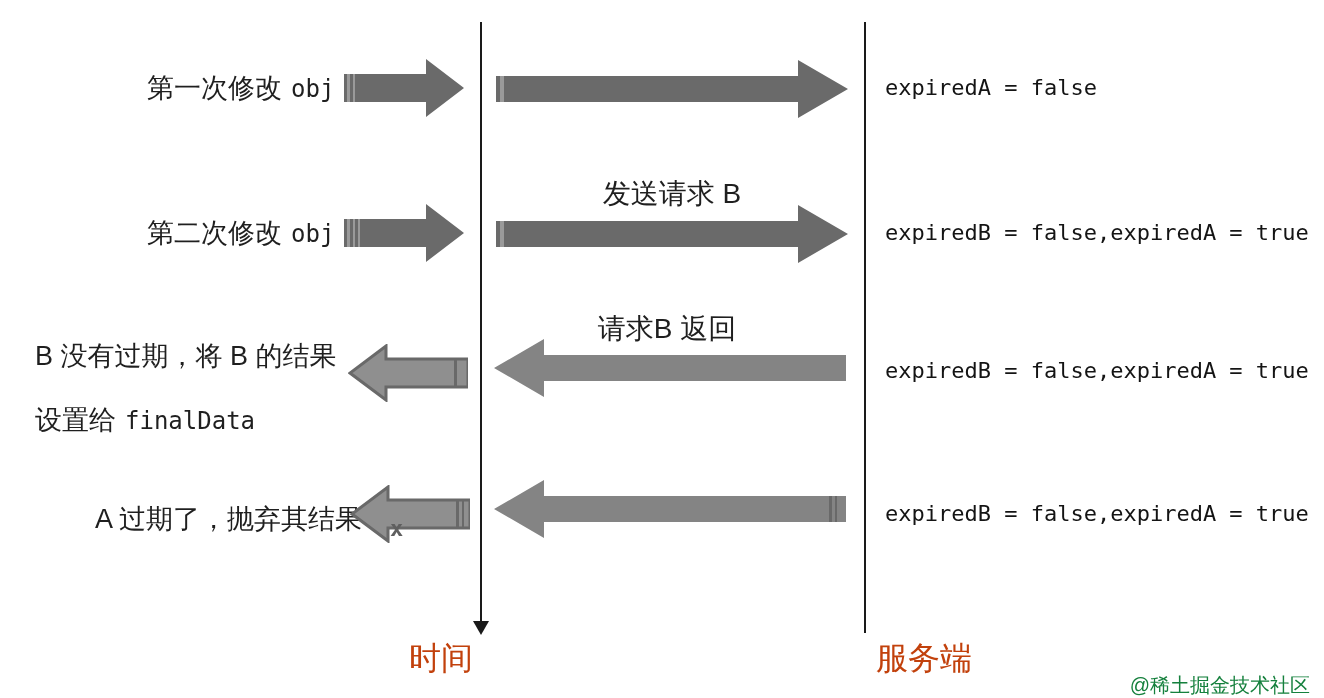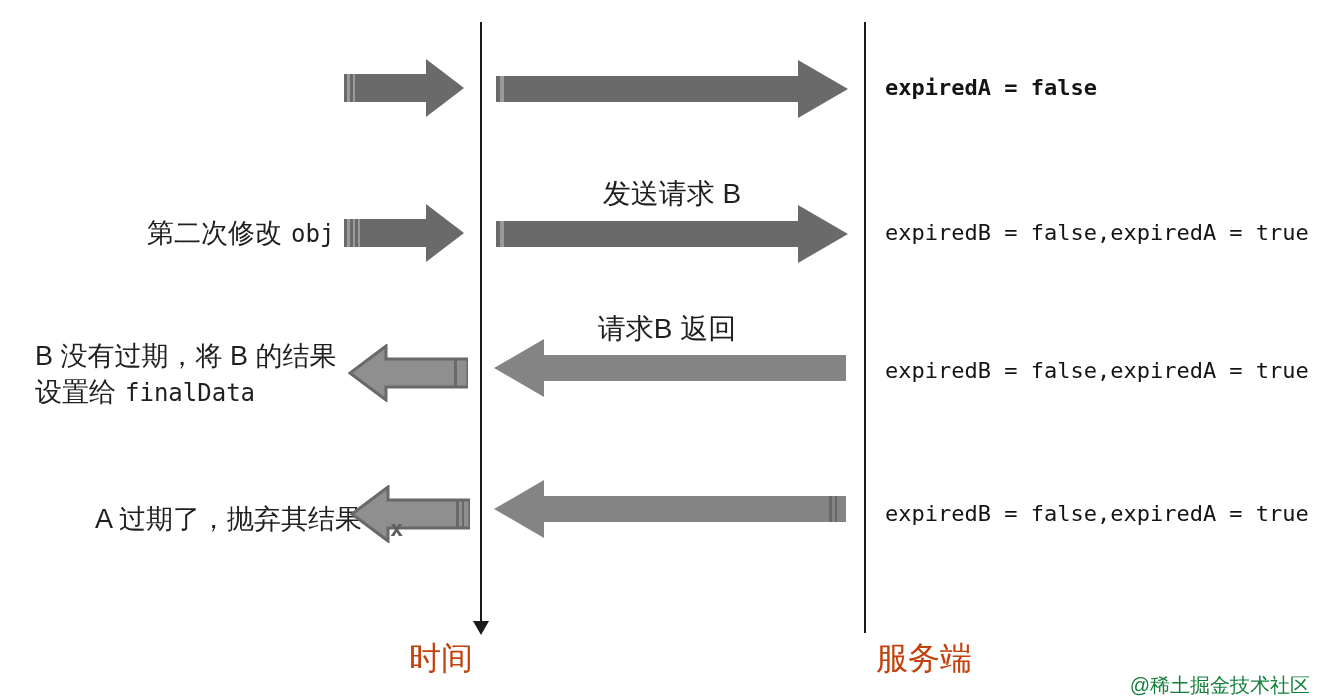--- a/index.html
+++ b/index.html
@@ -28,50 +28,53 @@
 <body>
 
 <div class="canvas">
 
   <div class="vline" style="left:480px;top:22px;height:600px;"></div>
   <div class="time-arrowhead" style="left:473px;top:621px;"></div>
   <div class="vline" style="left:864px;top:22px;height:611px;"></div>
   <div class="abs cn-small" style="left:409px;top:644px;">时间</div>
   <div class="abs cn-small" style="left:876px;top:644px;">服务端</div>
 
+  <div class="abs cn" style="left:147px;top:74px;">
+    <span>第一次修改</span><span class="code-inline">obj</span>
+  </div>
   <svg class="abs" style="left:344px;top:59px;" width="120" height="58" viewBox="0 0 120 58">
     <polygon points="0,15 82,15 82,0 120,29 82,58 82,43 0,43" fill="#6a6a6a"></polygon>
     <rect x="3" y="15" width="3" height="28" fill="#9a9a9a"></rect>
     <rect x="9" y="15" width="2" height="28" fill="#9a9a9a"></rect>
   </svg>
   <svg class="abs" style="left:496px;top:60px;" width="352" height="58" viewBox="0 0 352 58">
     <polygon points="0,16 302,16 302,0 352,29 302,58 302,42 0,42" fill="#6a6a6a"></polygon>
     <rect x="4" y="16" width="4" height="26" fill="#9a9a9a"></rect>
   </svg>
-  <div class="abs code" style="left:885px;top:74px;font-weight:bold;">expiredA = false</div>
+  <div class="abs code" style="left:885px;top:74px;">expiredA = false</div>
 
   <div class="abs cn" style="left:147px;top:219px;">
     <span>第二次修改</span><span class="code-inline">obj</span>
   </div>
   <svg class="abs" style="left:344px;top:204px;" width="120" height="58" viewBox="0 0 120 58">
     <polygon points="0,15 82,15 82,0 120,29 82,58 82,43 0,43" fill="#6a6a6a"></polygon>
     <rect x="3" y="15" width="3" height="28" fill="#9a9a9a"></rect>
     <rect x="9" y="15" width="2" height="28" fill="#9a9a9a"></rect>
     <rect x="14" y="15" width="2" height="28" fill="#9a9a9a"></rect>
   </svg>
   <div class="abs mid-label" style="left:497px;top:179px;width:350px;">发送请求 B</div>
   <svg class="abs" style="left:496px;top:205px;" width="352" height="58" viewBox="0 0 352 58">
     <polygon points="0,16 302,16 302,0 352,29 302,58 302,42 0,42" fill="#6a6a6a"></polygon>
     <rect x="4" y="16" width="4" height="26" fill="#9a9a9a"></rect>
   </svg>
   <div class="abs code" style="left:885px;top:219px;">expiredB = false,expiredA = true</div>
 
   <div class="abs cn two-line" style="left:35px;top:338px;">
     <span style="display:block;">B 没有过期，将 B 的结果</span>
-    <span style="display:block;">
+    <span style="display:block;margin-top:28px;">
       <span>设置给</span><span class="code-inline">finalData</span>
     </span>
   </div>
   <svg class="abs" style="left:348px;top:344px;" width="120" height="58" viewBox="0 0 120 58">
     <polygon points="120,15 38,15 38,2 2,29 38,56 38,43 120,43" stroke-width="3" fill="#8f8f8f" stroke="#696969"></polygon>
     <rect x="106" y="15" width="3" height="28" fill="#696969"></rect>
   </svg>
   <div class="abs mid-label" style="left:492px;top:314px;width:350px;">请求B 返回</div>
   <svg class="abs" style="left:494px;top:339px;" width="352" height="58" viewBox="0 0 352 58">
     <polygon points="352,16 50,16 50,0 0,29 50,58 50,42 352,42" fill="#848484"></polygon>

